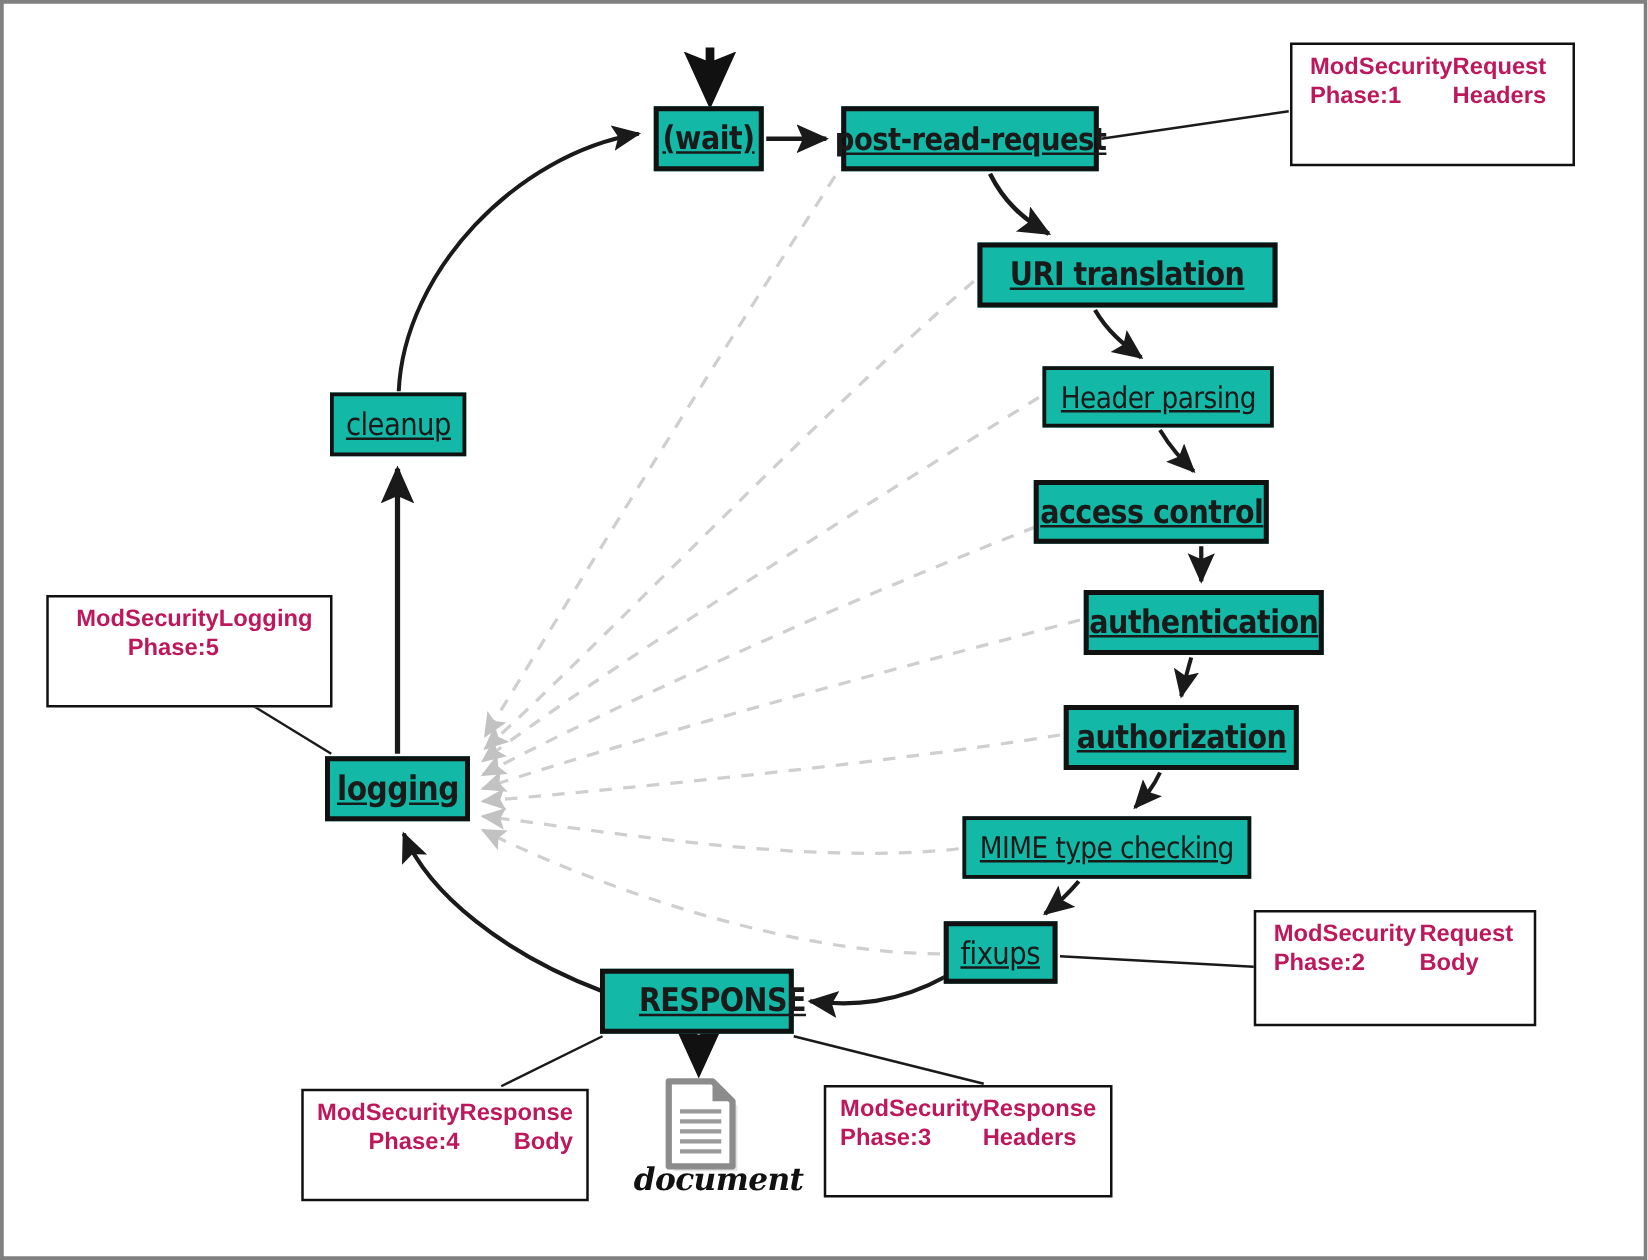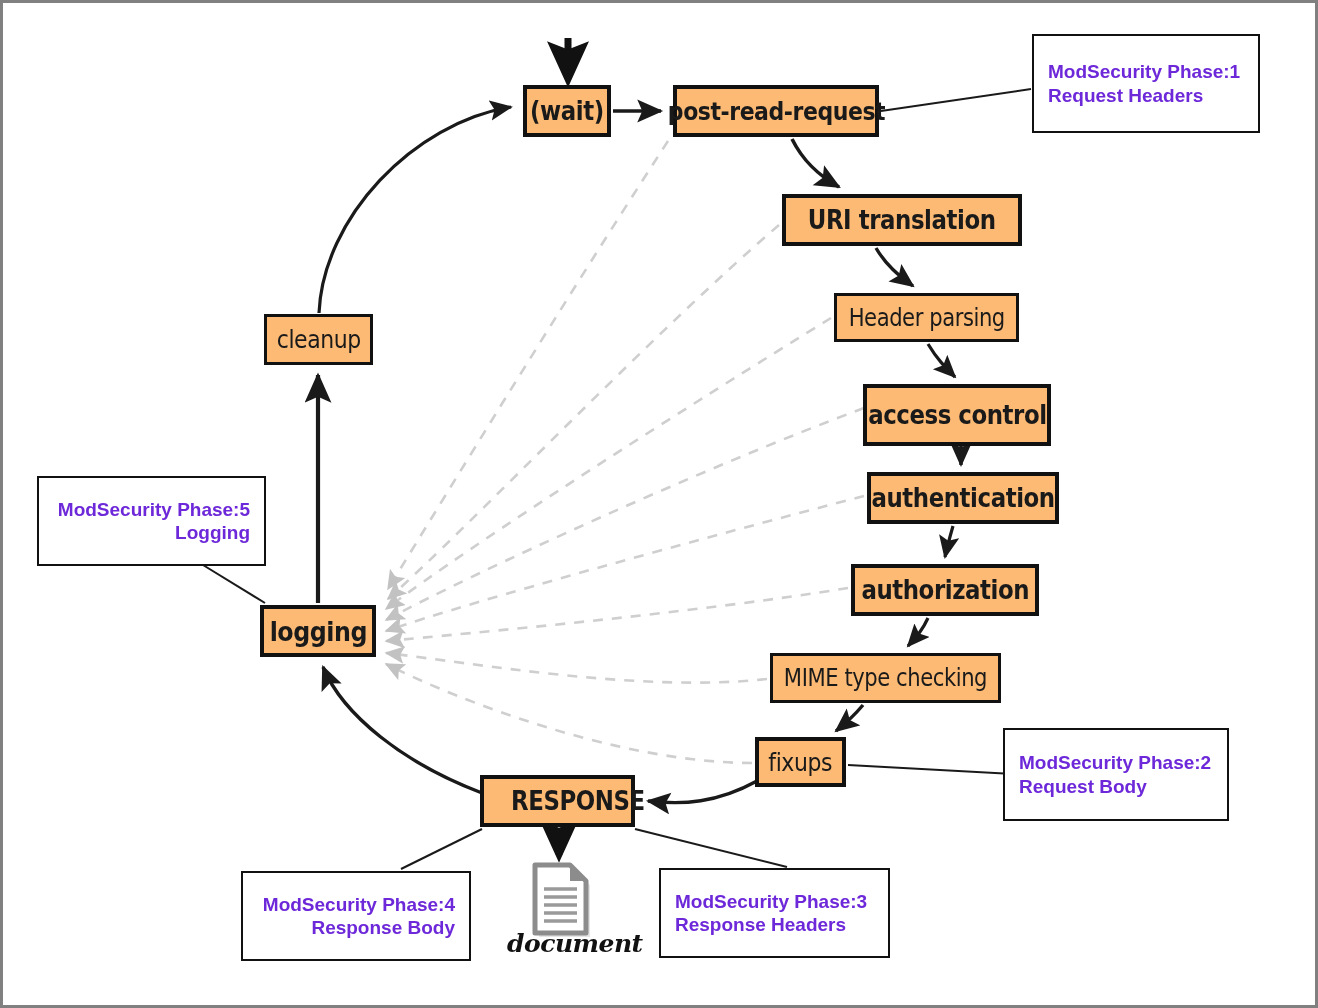--- a/index.html
+++ b/index.html
@@ -21,47 +21,48 @@
     position: absolute;
     left: 0; top: 0;
     width: 1318px;
     height: 1008px;
     pointer-events: none;
   }
 
   
   .node {
     position: absolute;
-    background: #fdba74;
+    background: #14b8a6;
     border: 4px solid #111111;
     display: flex;
     align-items: center;
     justify-content: center;
     box-sizing: border-box;
     color: #1a1a1a;
     font-family: "DejaVu Sans", sans-serif;
     font-weight: bold;
     letter-spacing: -0.5px;
     white-space: nowrap;
     z-index: 3;
+    text-decoration: underline;
   }
   .node.thin { border-width: 3px; }
   .node span { display: block; transform: scaleX(0.88); }
 
   
   .callout {
     position: absolute;
     background: #ffffff;
     border: 2px solid #111111;
     box-sizing: border-box;
     display: flex;
-    flex-direction: column;
+    flex-direction: row;
     justify-content: center;
     padding: 6px 14px;
-    color: #6d28d9;
+    color: #be185d;
     font-family: "Liberation Sans", sans-serif;
     font-weight: bold;
     font-size: 19px;
     line-height: 1.22;
     z-index: 4;
   }
   .callout.right-align { text-align: right; }
   .callout.left-align  { text-align: left; }
 
   
@@ -206,21 +207,21 @@
   </div>
 
   <div class="node" style="left:779px;top:191px;width:240px;height:52px;font-size:26px;">
     <span>URI translation</span>
   </div>
 
   <div class="node thin" style="left:831px;top:290px;width:185px;height:49px;font-size:24px;font-weight:normal;">
     <span>Header parsing</span>
   </div>
 
-  <div class="node" style="left:860px;top:381px;width:188px;height:62px;font-size:26px;">
+  <div class="node" style="left:824px;top:381px;width:188px;height:51px;font-size:26px;">
     <span>access control</span>
   </div>
 
   <div class="node" style="left:864px;top:469px;width:192px;height:52px;font-size:26px;">
     <span>authentication</span>
   </div>
 
   <div class="node" style="left:848px;top:561px;width:188px;height:52px;font-size:26px;">
     <span>authorization</span>
   </div>

